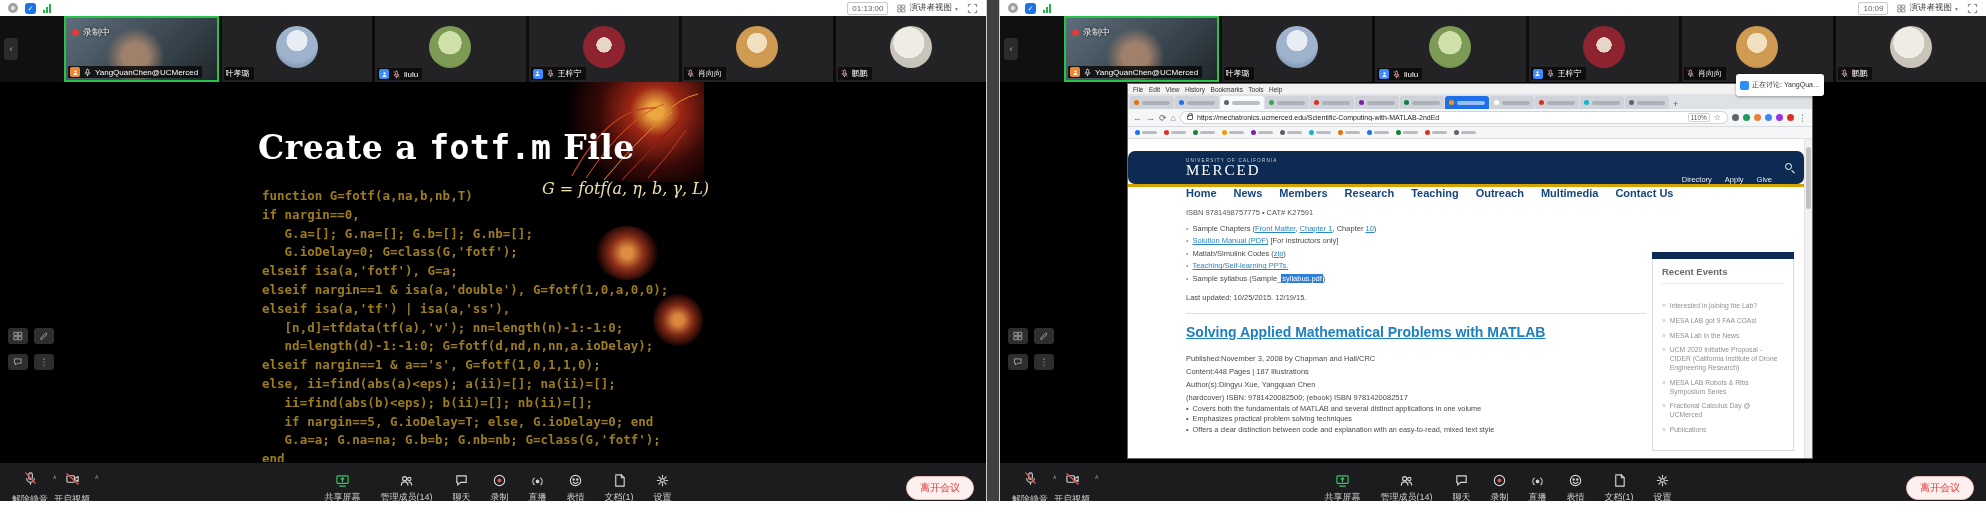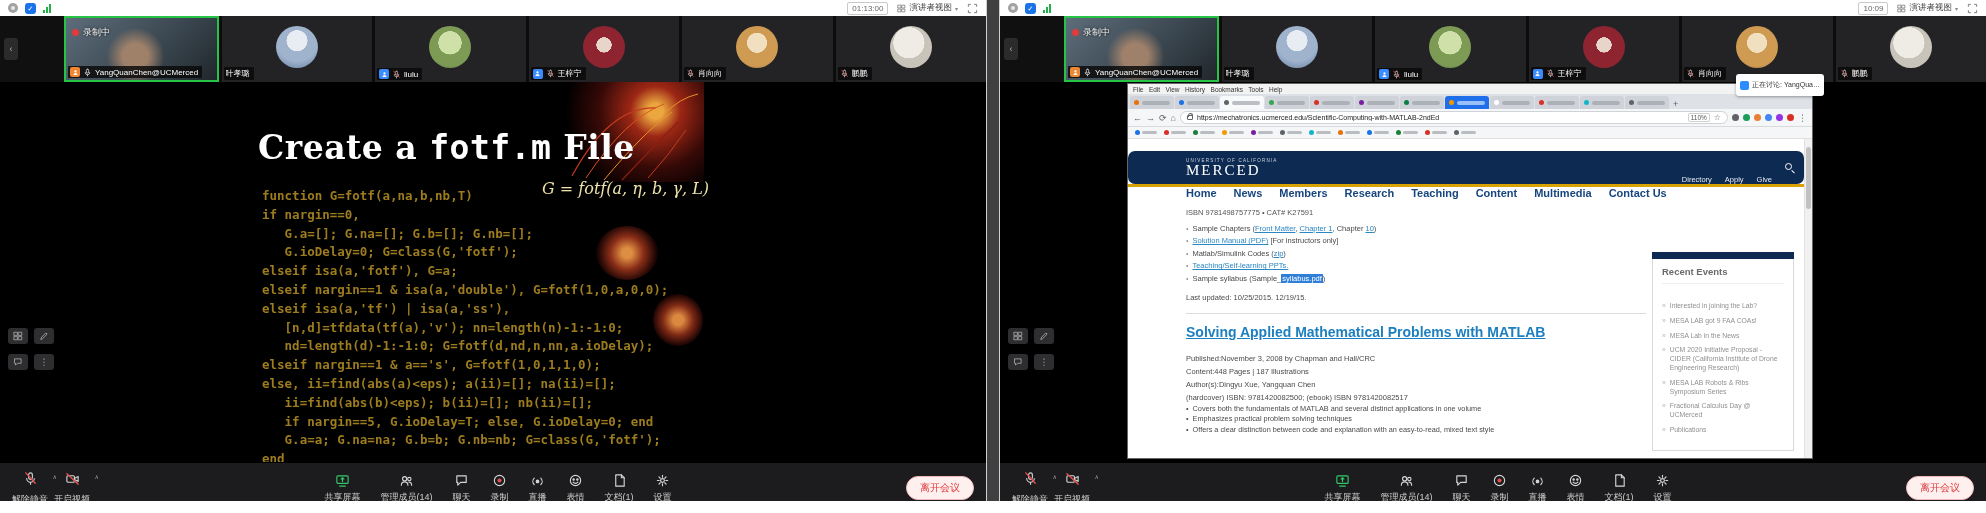--- a/index.html
+++ b/index.html
@@ -692,21 +692,21 @@
             </div>
             <span class="search-ic"></span>
           </div>
           <div class="gold"></div>
           <div class="mainnav">
             <span>Home</span>
             <span>News</span>
             <span>Members</span>
             <span>Research</span>
             <span>Teaching</span>
-            <span>Content</span>
+            <span>Outreach</span>
             <span>Multimedia</span>
             <span>Contact Us</span>
           </div>
 
           <div class="page-body">
             <div class="isbn">ISBN 9781498757775 • CAT# K27591</div>
             <ul class="rlist">
               <li>
                   <span class="bu">•</span>
                   <span><span>Sample Chapters (</span><a class="lnk">Front Matter</a><span>, </span><a class="lnk">Chapter 1</a><span>, Chapter </span><a class="lnk">10</a><span>)</span></span>

